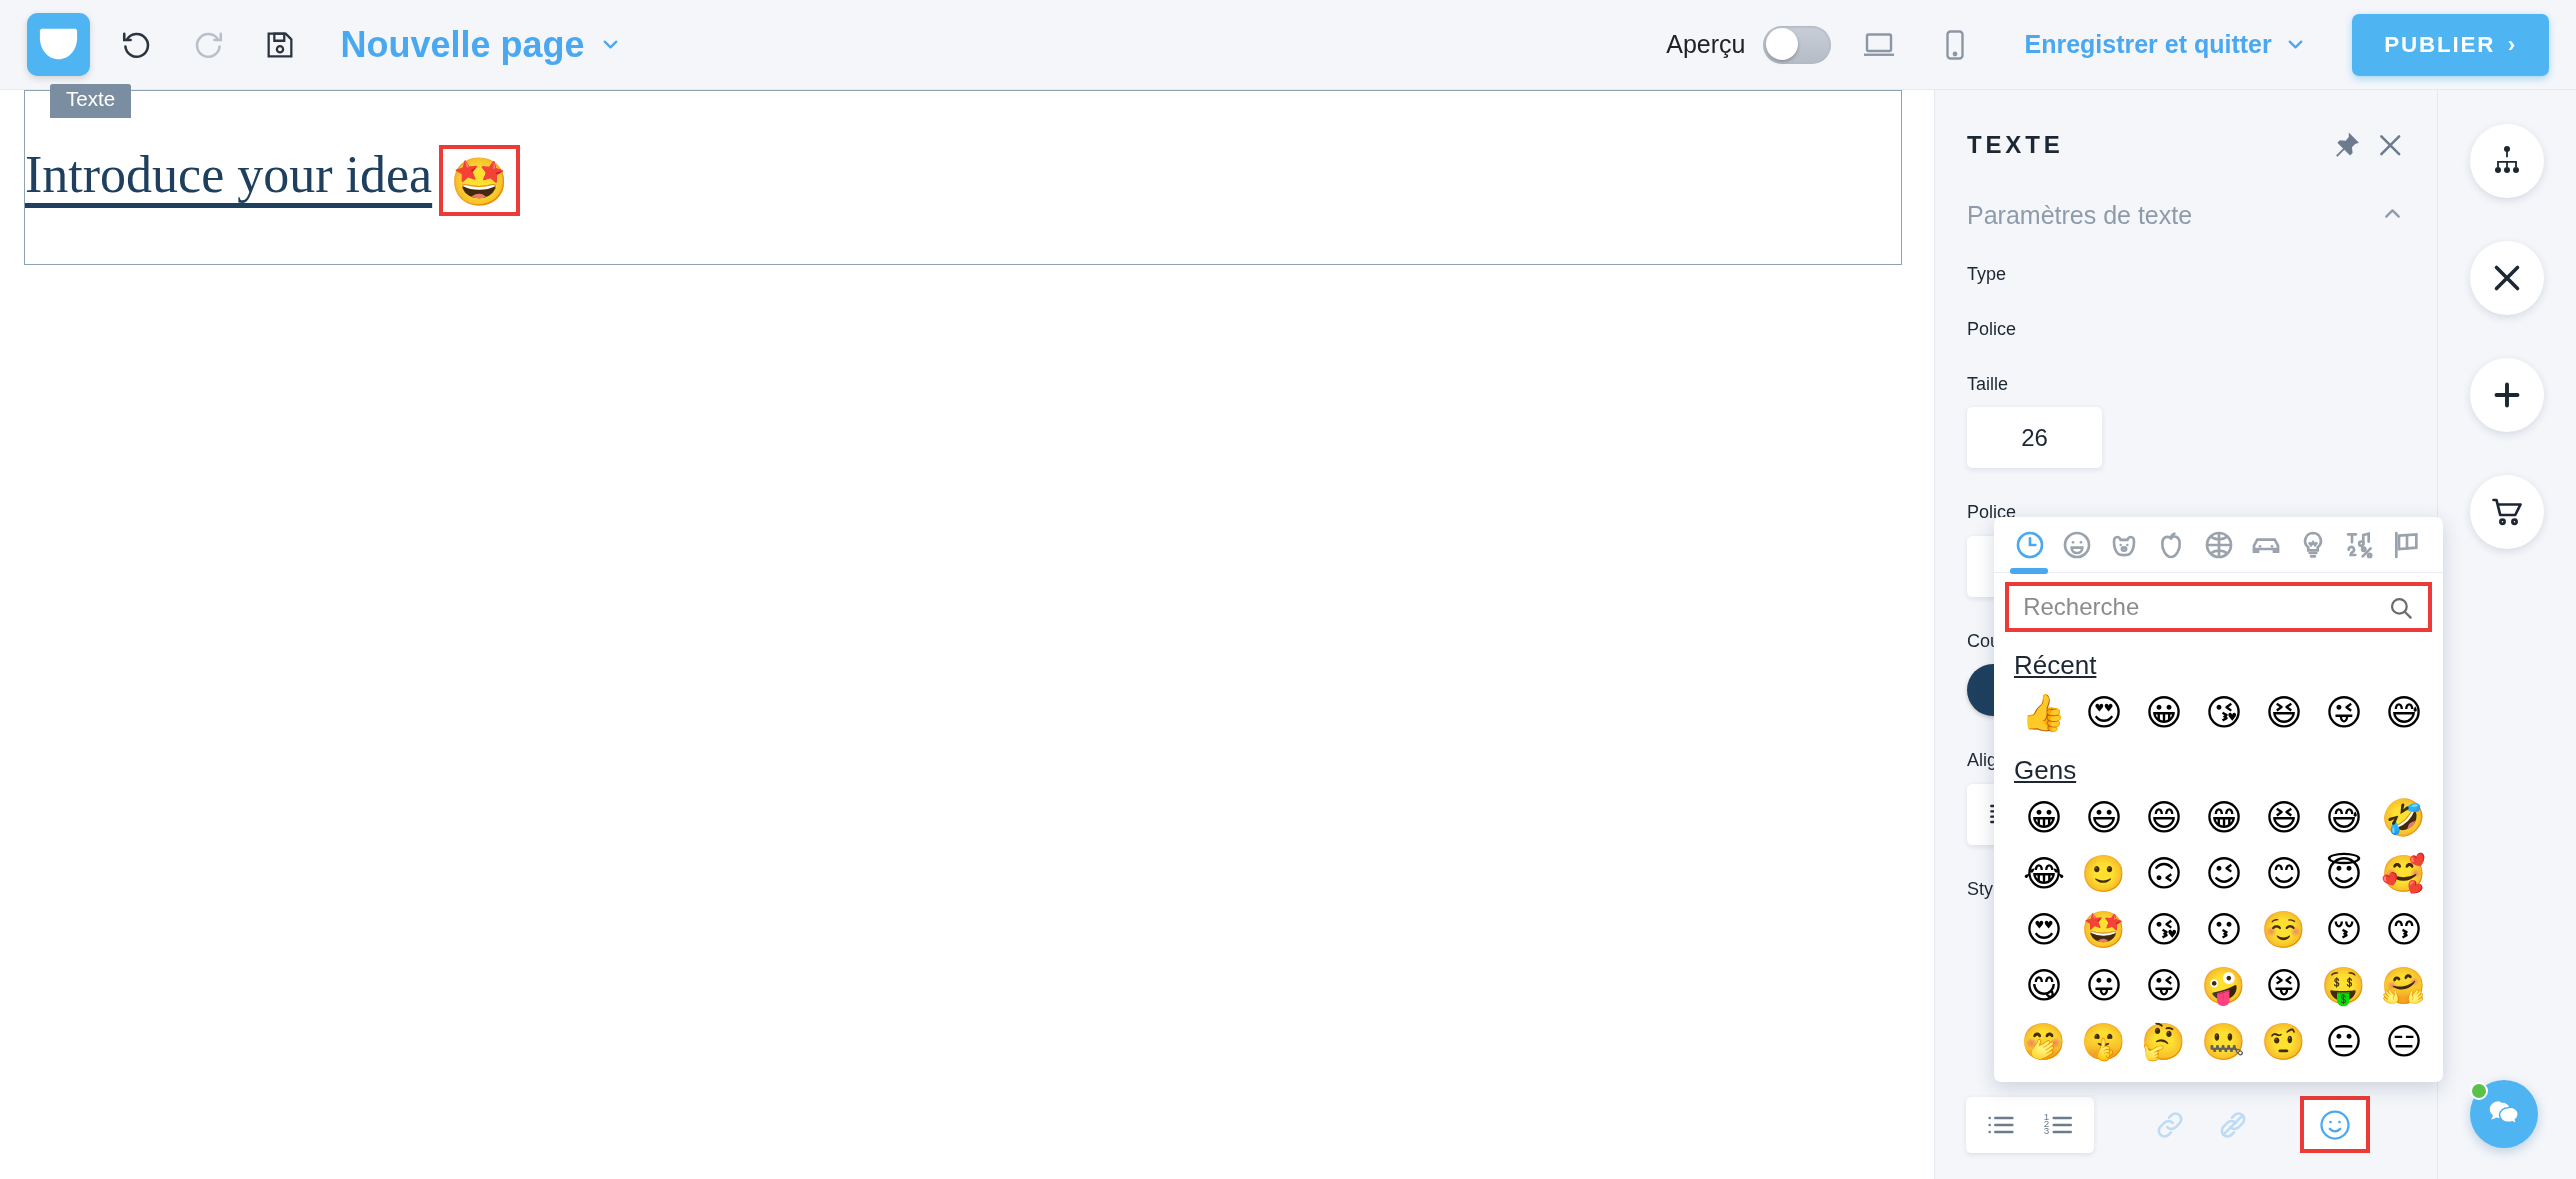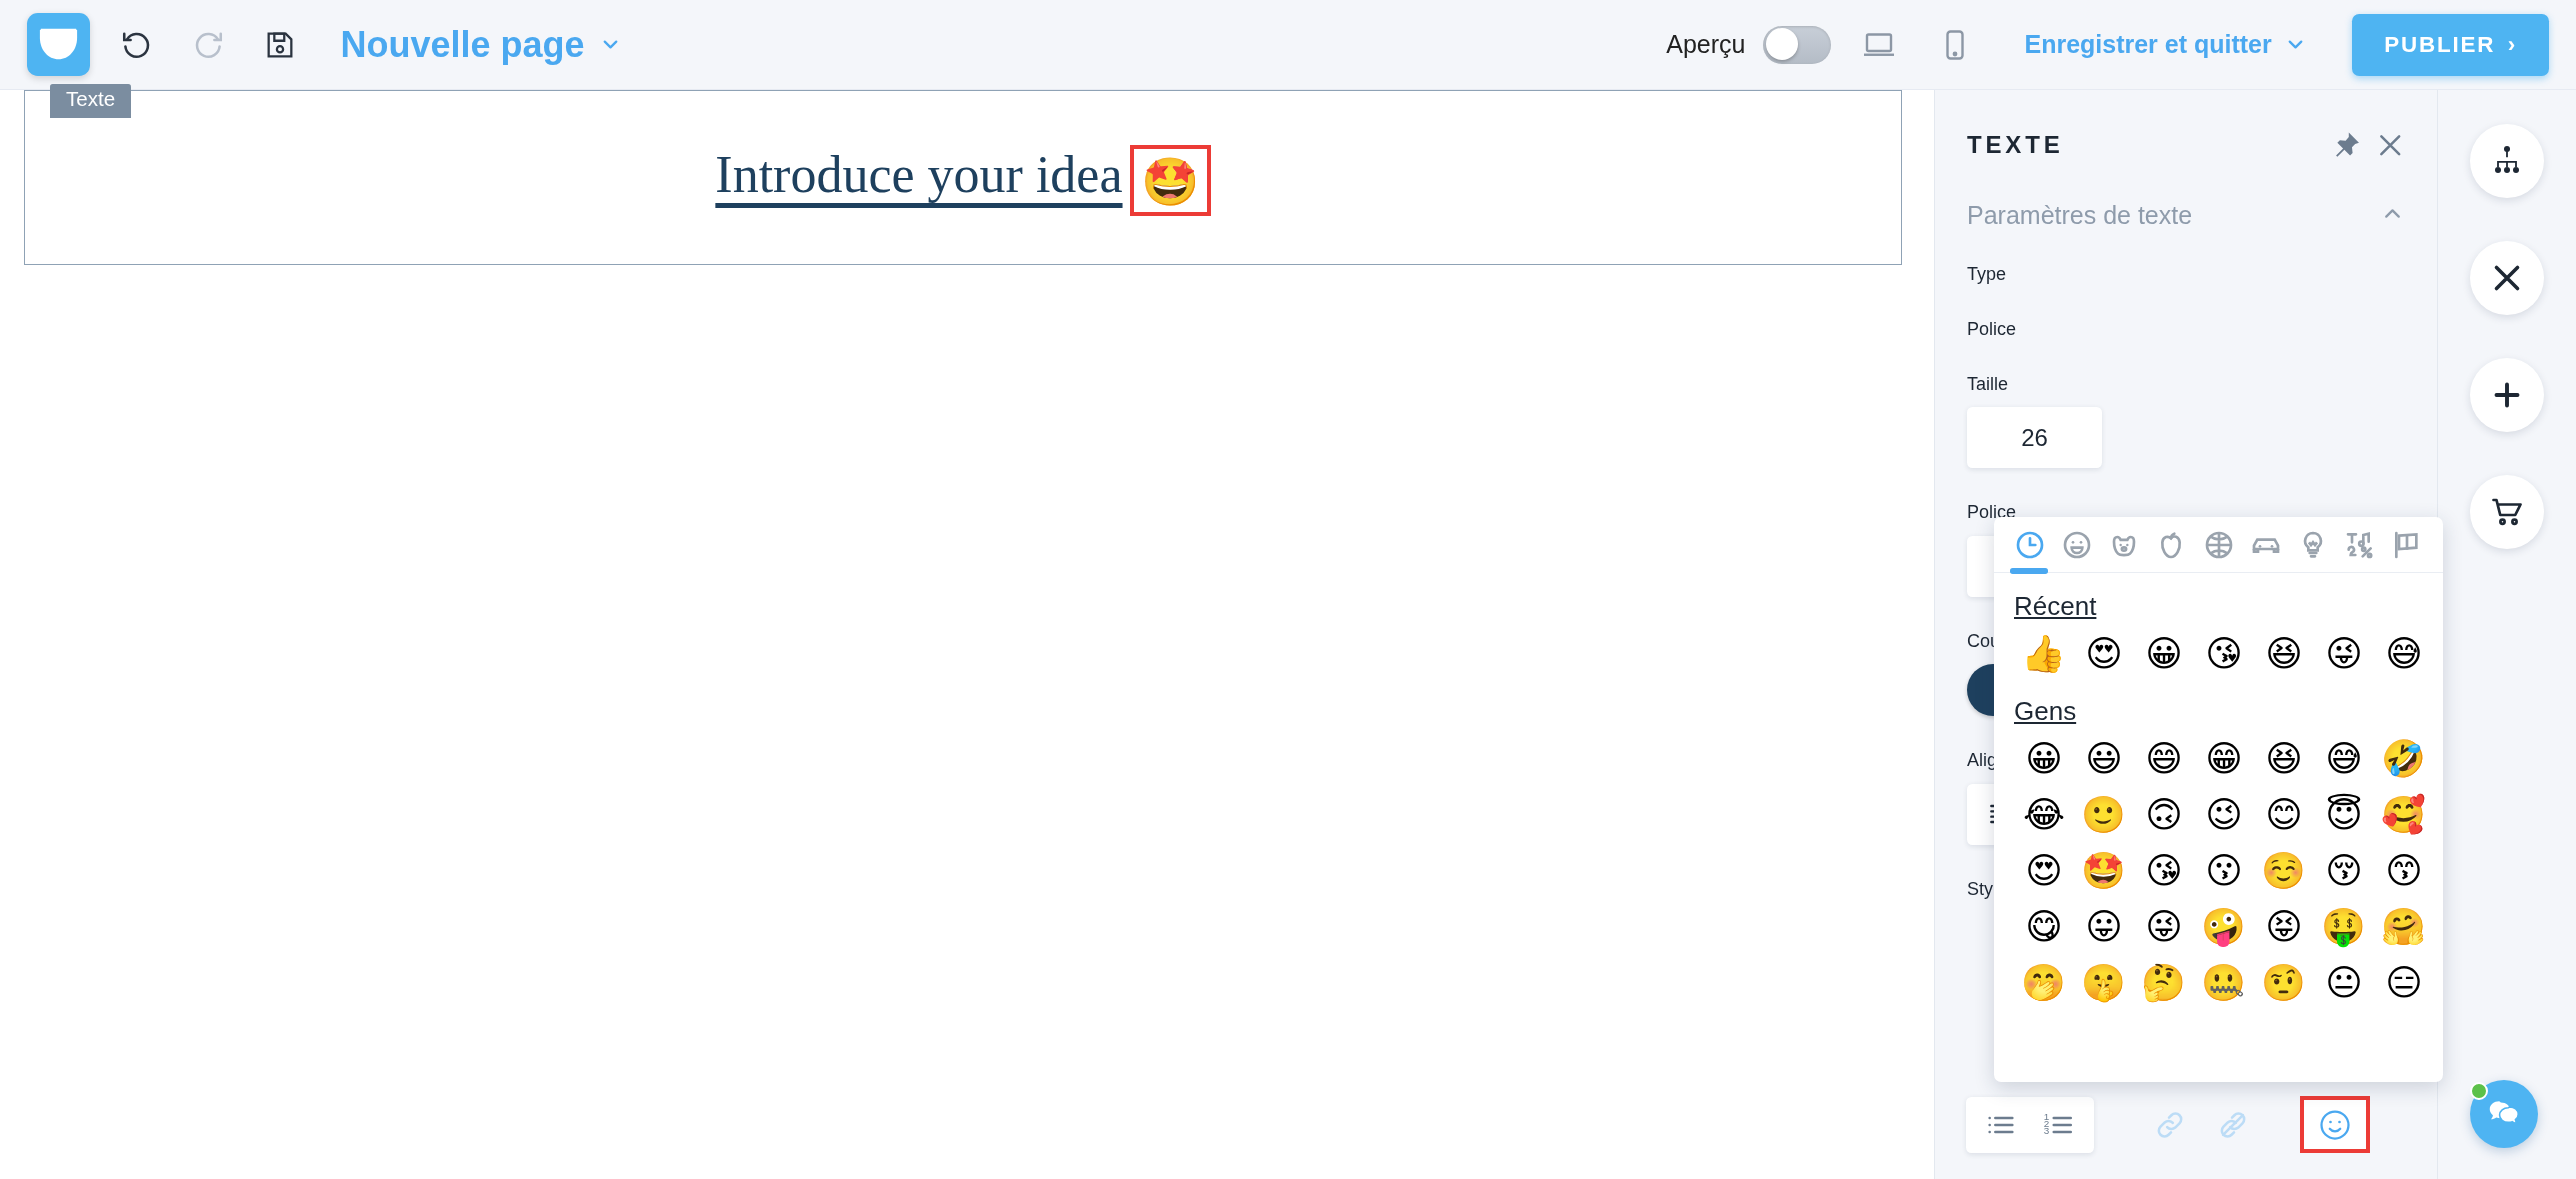--- a/index.html
+++ b/index.html
@@ -66,21 +66,21 @@
     position: absolute; top: -7.2px; left: 25px; height: 34px; padding: 0 16px;
     background: #7b8da0; color: #fff; font-size: 20.6px; line-height: 30.5px;
     border-radius: 2.7px 2.7px 0 0; overflow: hidden;
   }
   .sel-box {
     position: absolute; top: 0px; left: 24px; width: 1878px; height: 175px;
     border: 1.8px solid #8fa2b5; background: #fff;
   }
   .heading {
     position: absolute; top: 54px; left: 0; width: 100%;
-    text-align: center; font-family: "Liberation Serif", serif;
+    text-align: left; font-family: "Liberation Serif", serif;
     font-size: 52px; color: #1e405e;
   }
   .heading .txt { text-decoration: underline; text-underline-offset: 10.8px; }
   .heading .emo { font-size: 47px; }
   .emo-hl {
     display: inline-block; border: 4.5px solid #ec3b36; background: #fff;
     padding: 1.8px 7.2px; vertical-align: middle; margin-left: 7.2px;
   }
 
   
@@ -452,20 +452,29 @@
       <svg viewBox="0 0 24 24">
         <path class="st" d="M4 3v18" stroke-linecap="round"></path>
         <path class="st" d="M6 5l13-1v10l-13 1z"></path>
           <path class="st" d="M12 4.5v11"></path>
         </svg>
     </div>
 
     <div class="tabunderline"></div>
   </div>
 
+  <div class="searchwrap">
+    <div class="searchbox">
+      <input type="text" placeholder="Recherche" style="">
+      <svg class="mag" viewBox="0 0 24 24" fill="none" stroke="#6b6b6b" stroke-width="2" stroke-linecap="round">
+        <circle cx="11" cy="11" r="6.5"></circle>
+          <path d="M16 16l5 5"></path>
+        </svg>
+    </div>
+  </div>
 
   <div class="emolist">
     <div class="emo-sec-title">Récent</div>
     <div class="emo-grid" id="grid-0">
         <div class="emo-cell">👍</div>
         <div class="emo-cell">😍</div>
         <div class="emo-cell">😀</div>
         <div class="emo-cell">😘</div>
         <div class="emo-cell">😆</div>
         <div class="emo-cell">😜</div>

